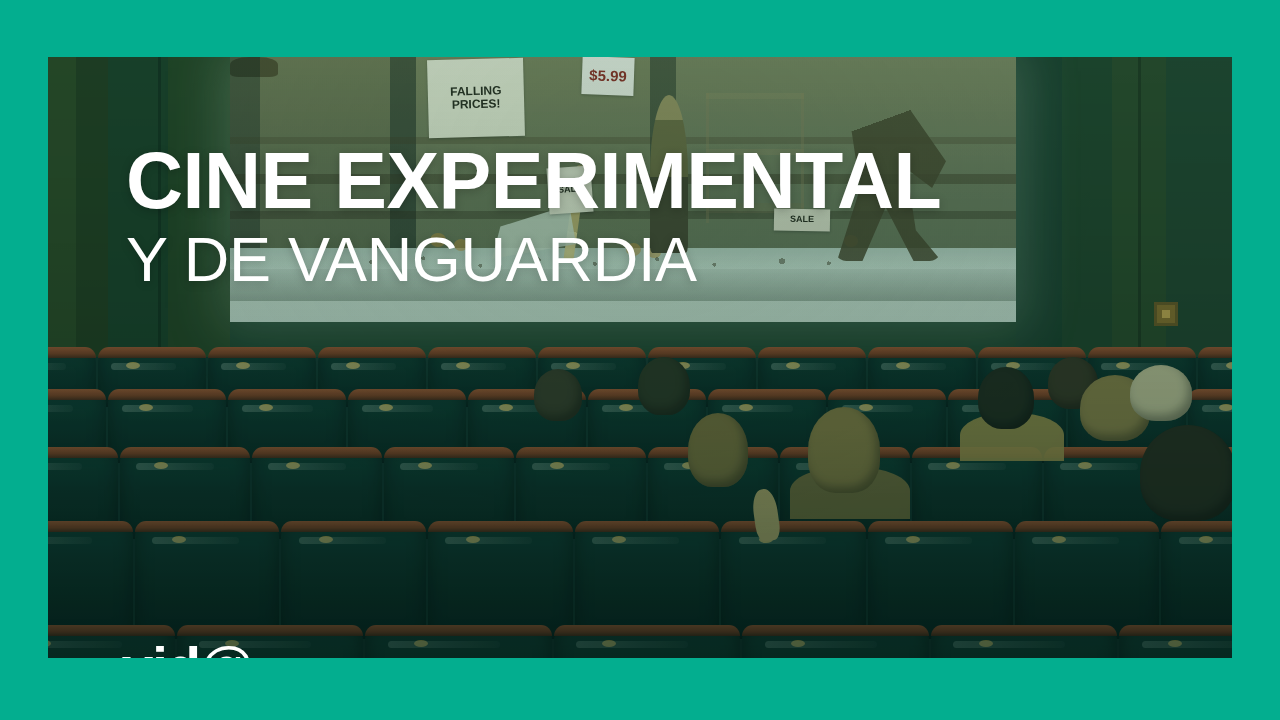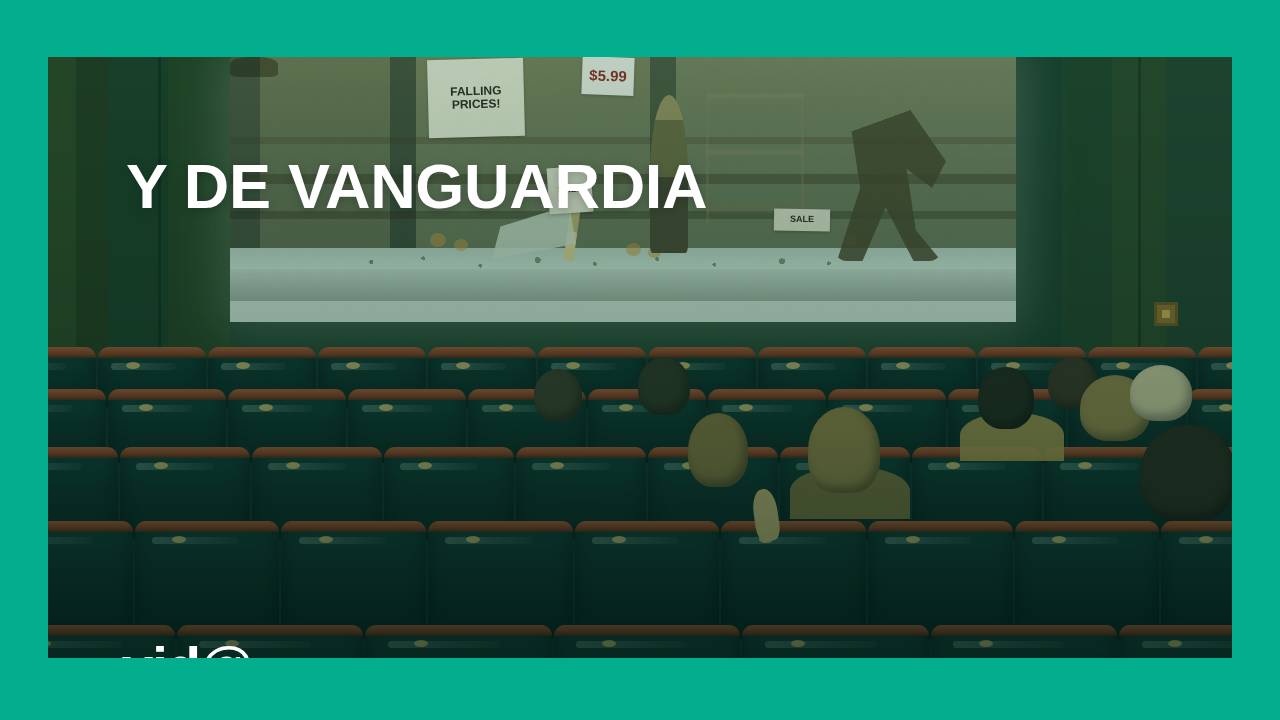--- a/index.html
+++ b/index.html
@@ -245,21 +245,21 @@
   
   #headline {
     position:absolute; left:78px; top:88px; z-index:8;
     color:#ffffff; text-shadow:0 2px 10px rgba(0,0,0,.22);
   }
   #title-line-1 {
     display:block; font-size:79px; font-weight:700; line-height:.92;
     letter-spacing:-.5px; white-space:nowrap;
   }
   #title-line-2 {
-    display:block; font-size:63px; font-weight:700; line-height:1.0;
+    display:block; font-size:63px; font-weight:400; line-height:1.0;
     letter-spacing:-.3px; white-space:nowrap; margin-top:10px;
   }
 
   
   #logo {
     position:absolute; left:74px; top:582px; z-index:8;
     display:flex; align-items:flex-end;
   }
   #logo-word {
     font-size:56px; font-weight:700; color:#ffffff;
@@ -486,20 +486,21 @@
       <div class="head" id="head-6"></div>
       <div class="head" id="head-7"></div>
       <div class="head" id="head-8"></div>
       <div class="head" id="head-9"></div>
 
       <div id="photo-grade"></div>
       <div id="photo-tint"></div>
     </div>
 
     <div id="headline">
+      <span id="title-line-1">CINE EXPERIMENTAL</span>
       <span id="title-line-2">Y DE VANGUARDIA</span>
     </div>
 
     <div id="logo">
       <span id="logo-word">vid</span>
       <span id="logo-at">@</span>
 
     </div>
 
   </div>

